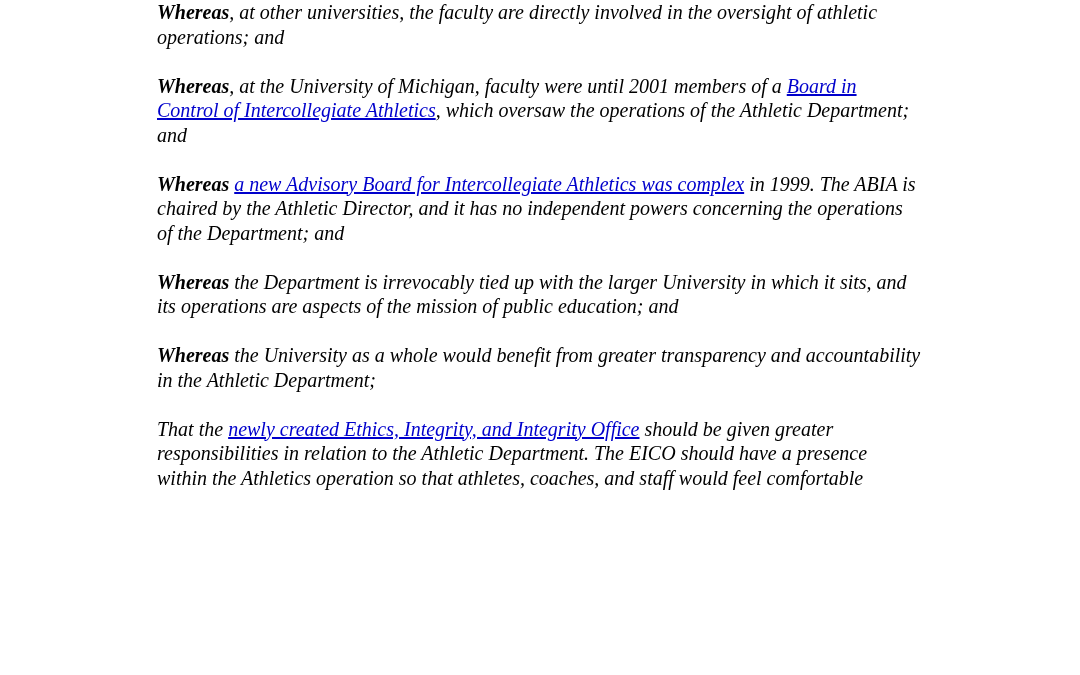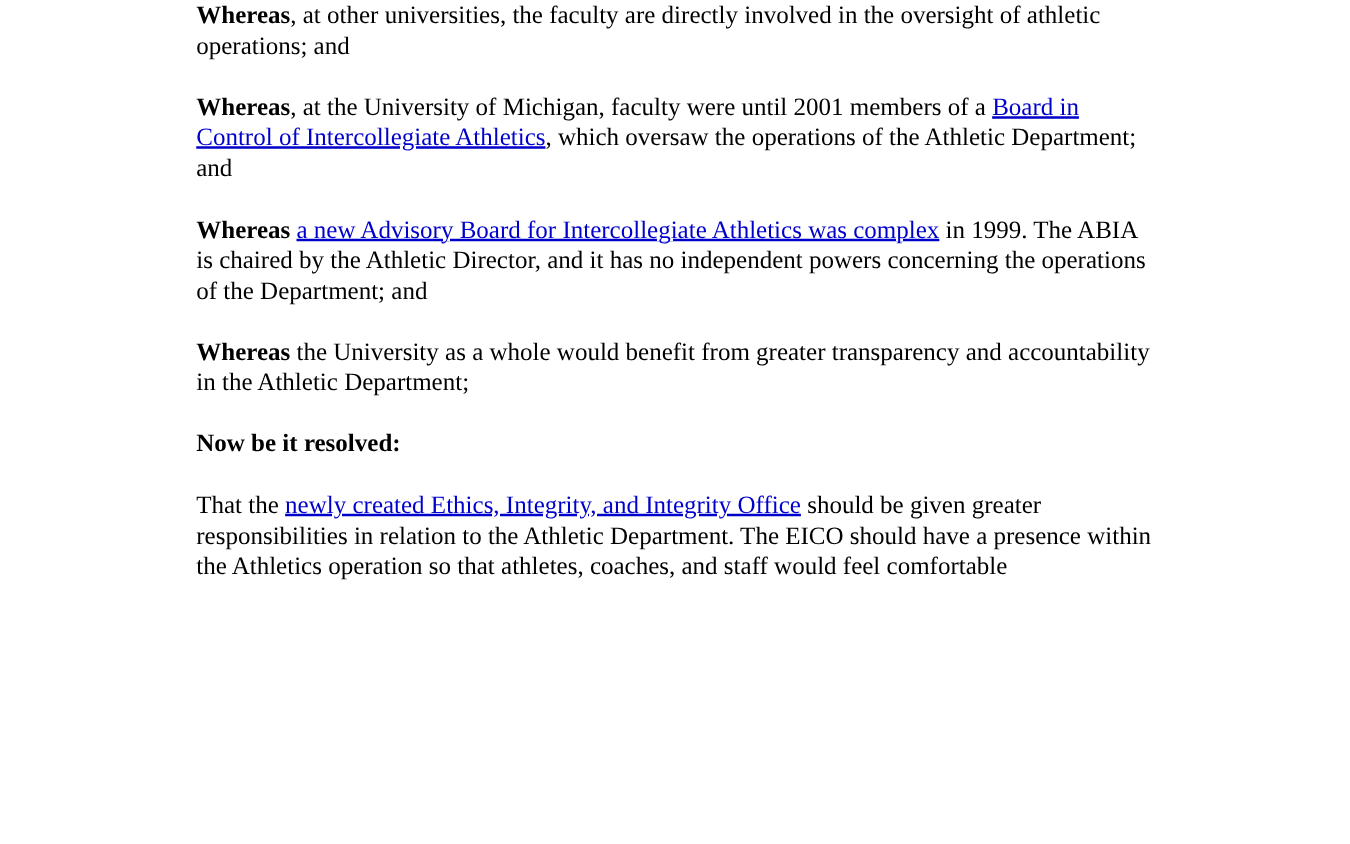--- a/index.html
+++ b/index.html
@@ -12,20 +12,21 @@
     height: 675px;
     overflow: hidden;
     font-family: "Liberation Serif", "DejaVu Serif", serif;
     color: var(--text-color, #000000);
   }
   .doc-page {
     box-sizing: border-box;
     width: 1080px;
     height: 586px;
     padding: 0 0 0 157px;
+    font-style: italic;
   }
   .doc-body {
     width: 764px;
     font-size: 20px;
     line-height: 24.5px;
   }
   .para {
     margin: 0 0 24.5px 0;
     padding: 0;
   }
@@ -39,17 +40,17 @@
   }
 </style>
 </head>
 <body>
 
 <div class="doc-page">
   <div class="doc-body">
       <p class="para"><strong>Whereas</strong><span>, at other universities, the faculty are directly involved in the oversight of athletic operations; and</span></p>
       <p class="para"><strong>Whereas</strong><span>, at the University of Michigan, faculty were until 2001 members of a </span><a href="#">Board in Control of Intercollegiate Athletics</a><span>, which oversaw the operations of the Athletic Department; and</span></p>
       <p class="para"><strong>Whereas</strong><span> </span><a href="#">a new Advisory Board for Intercollegiate Athletics was complex</a><span> in 1999. The ABIA is chaired by the Athletic Director, and it has no independent powers concerning the operations of the Department; and</span></p>
+      <p class="para"><strong>Whereas</strong><span> the Department is irrevocably tied up with the larger University in which it sits, and its operations are aspects of the mission of public education; and</span></p>
       <p class="para"><strong>Whereas</strong><span> the University as a whole would benefit from greater transparency and accountability in the Athletic Department;</span></p>
-      <p class="para"><strong>Now be it resolved:</strong></p>
       <p class="para"><span>That the </span><a href="#">newly created Ethics, Integrity, and Integrity Office</a><span> should be given greater responsibilities in relation to the Athletic Department. The EICO should have a presence within the Athletics operation so that athletes, coaches, and staff would feel comfortable</span></p>
     </div>
 </div>
 
 </body></html>

